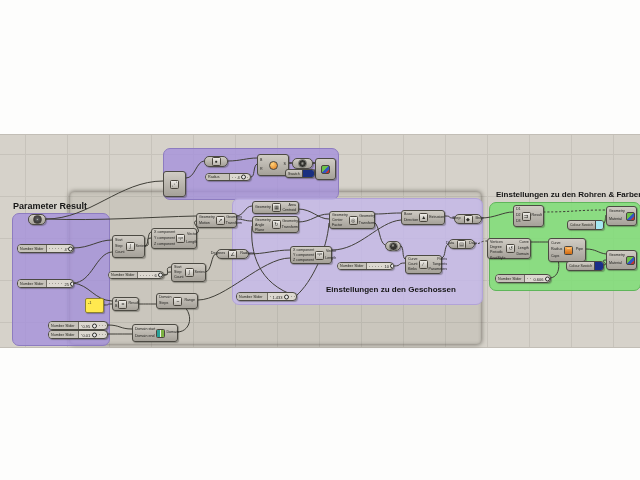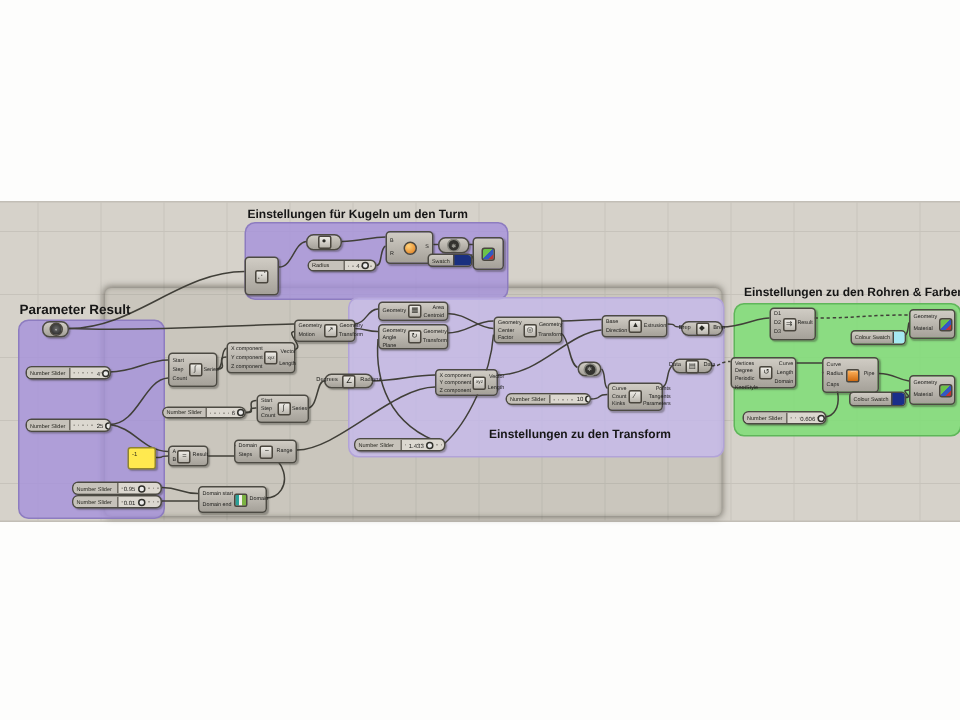--- a/index.html
+++ b/index.html
@@ -466,18 +466,17 @@
         <div class="col ins"></div>
         <span class="ic ic-preview"> </span>
         <div class="col outs"></div>
       </div>
       <div class="node swatch" style="left: 285px; top: 169px; width: 30px; height: 9px;">
         <span class="swlabel">Swatch</span>
         <span class="swcolor" style="background: rgb(26, 48, 128);"></span>
       </div>
     </div>
 
-  <div class="glabel" style="left:165px;top:138px;font-size:8px;">Einstellungen für Kugeln um den Turm</div>
   <div class="glabel" style="left:13px;top:201px;font-size:9px;">Parameter Result</div>
-  <div class="glabel" style="left:326px;top:285px;font-size:8px;">Einstellungen zu den Transform</div>
+  <div class="glabel" style="left:326px;top:285px;font-size:8px;">Einstellungen zu den Geschossen</div>
   <div class="glabel" style="left:496px;top:190px;font-size:8px;">Einstellungen zu den Rohren &amp; Farben</div>
 
 </div>
 
 </body></html>

